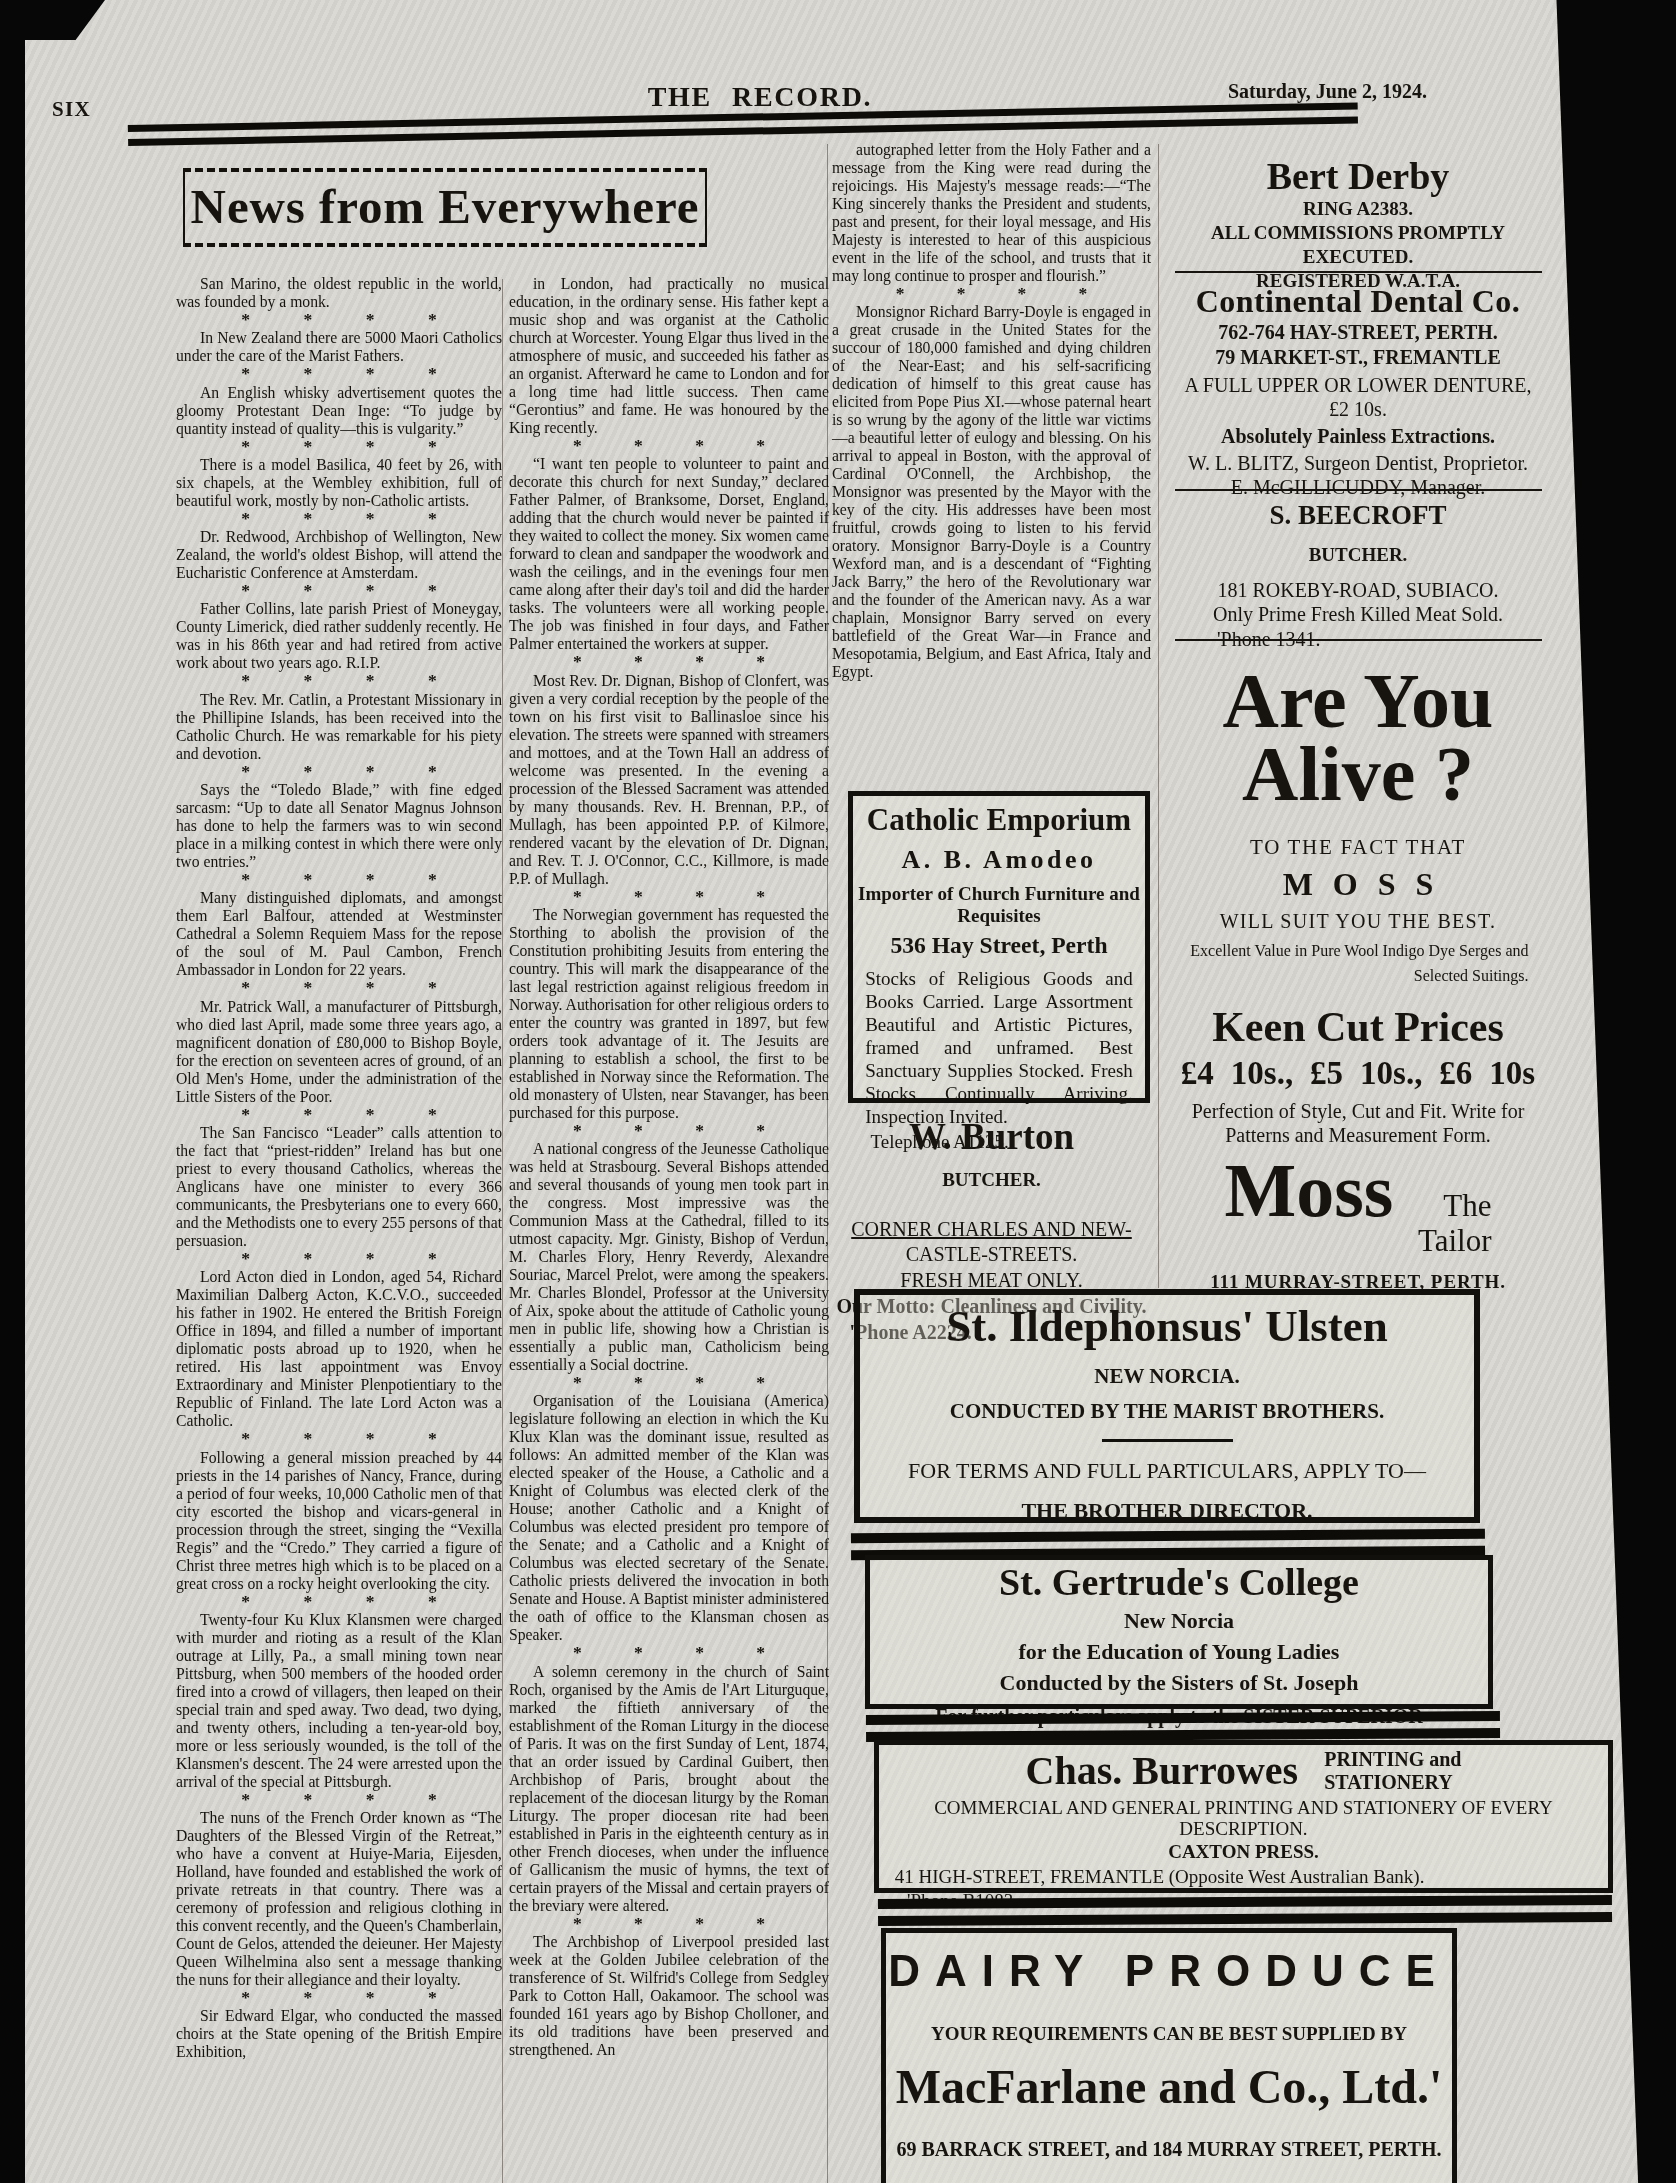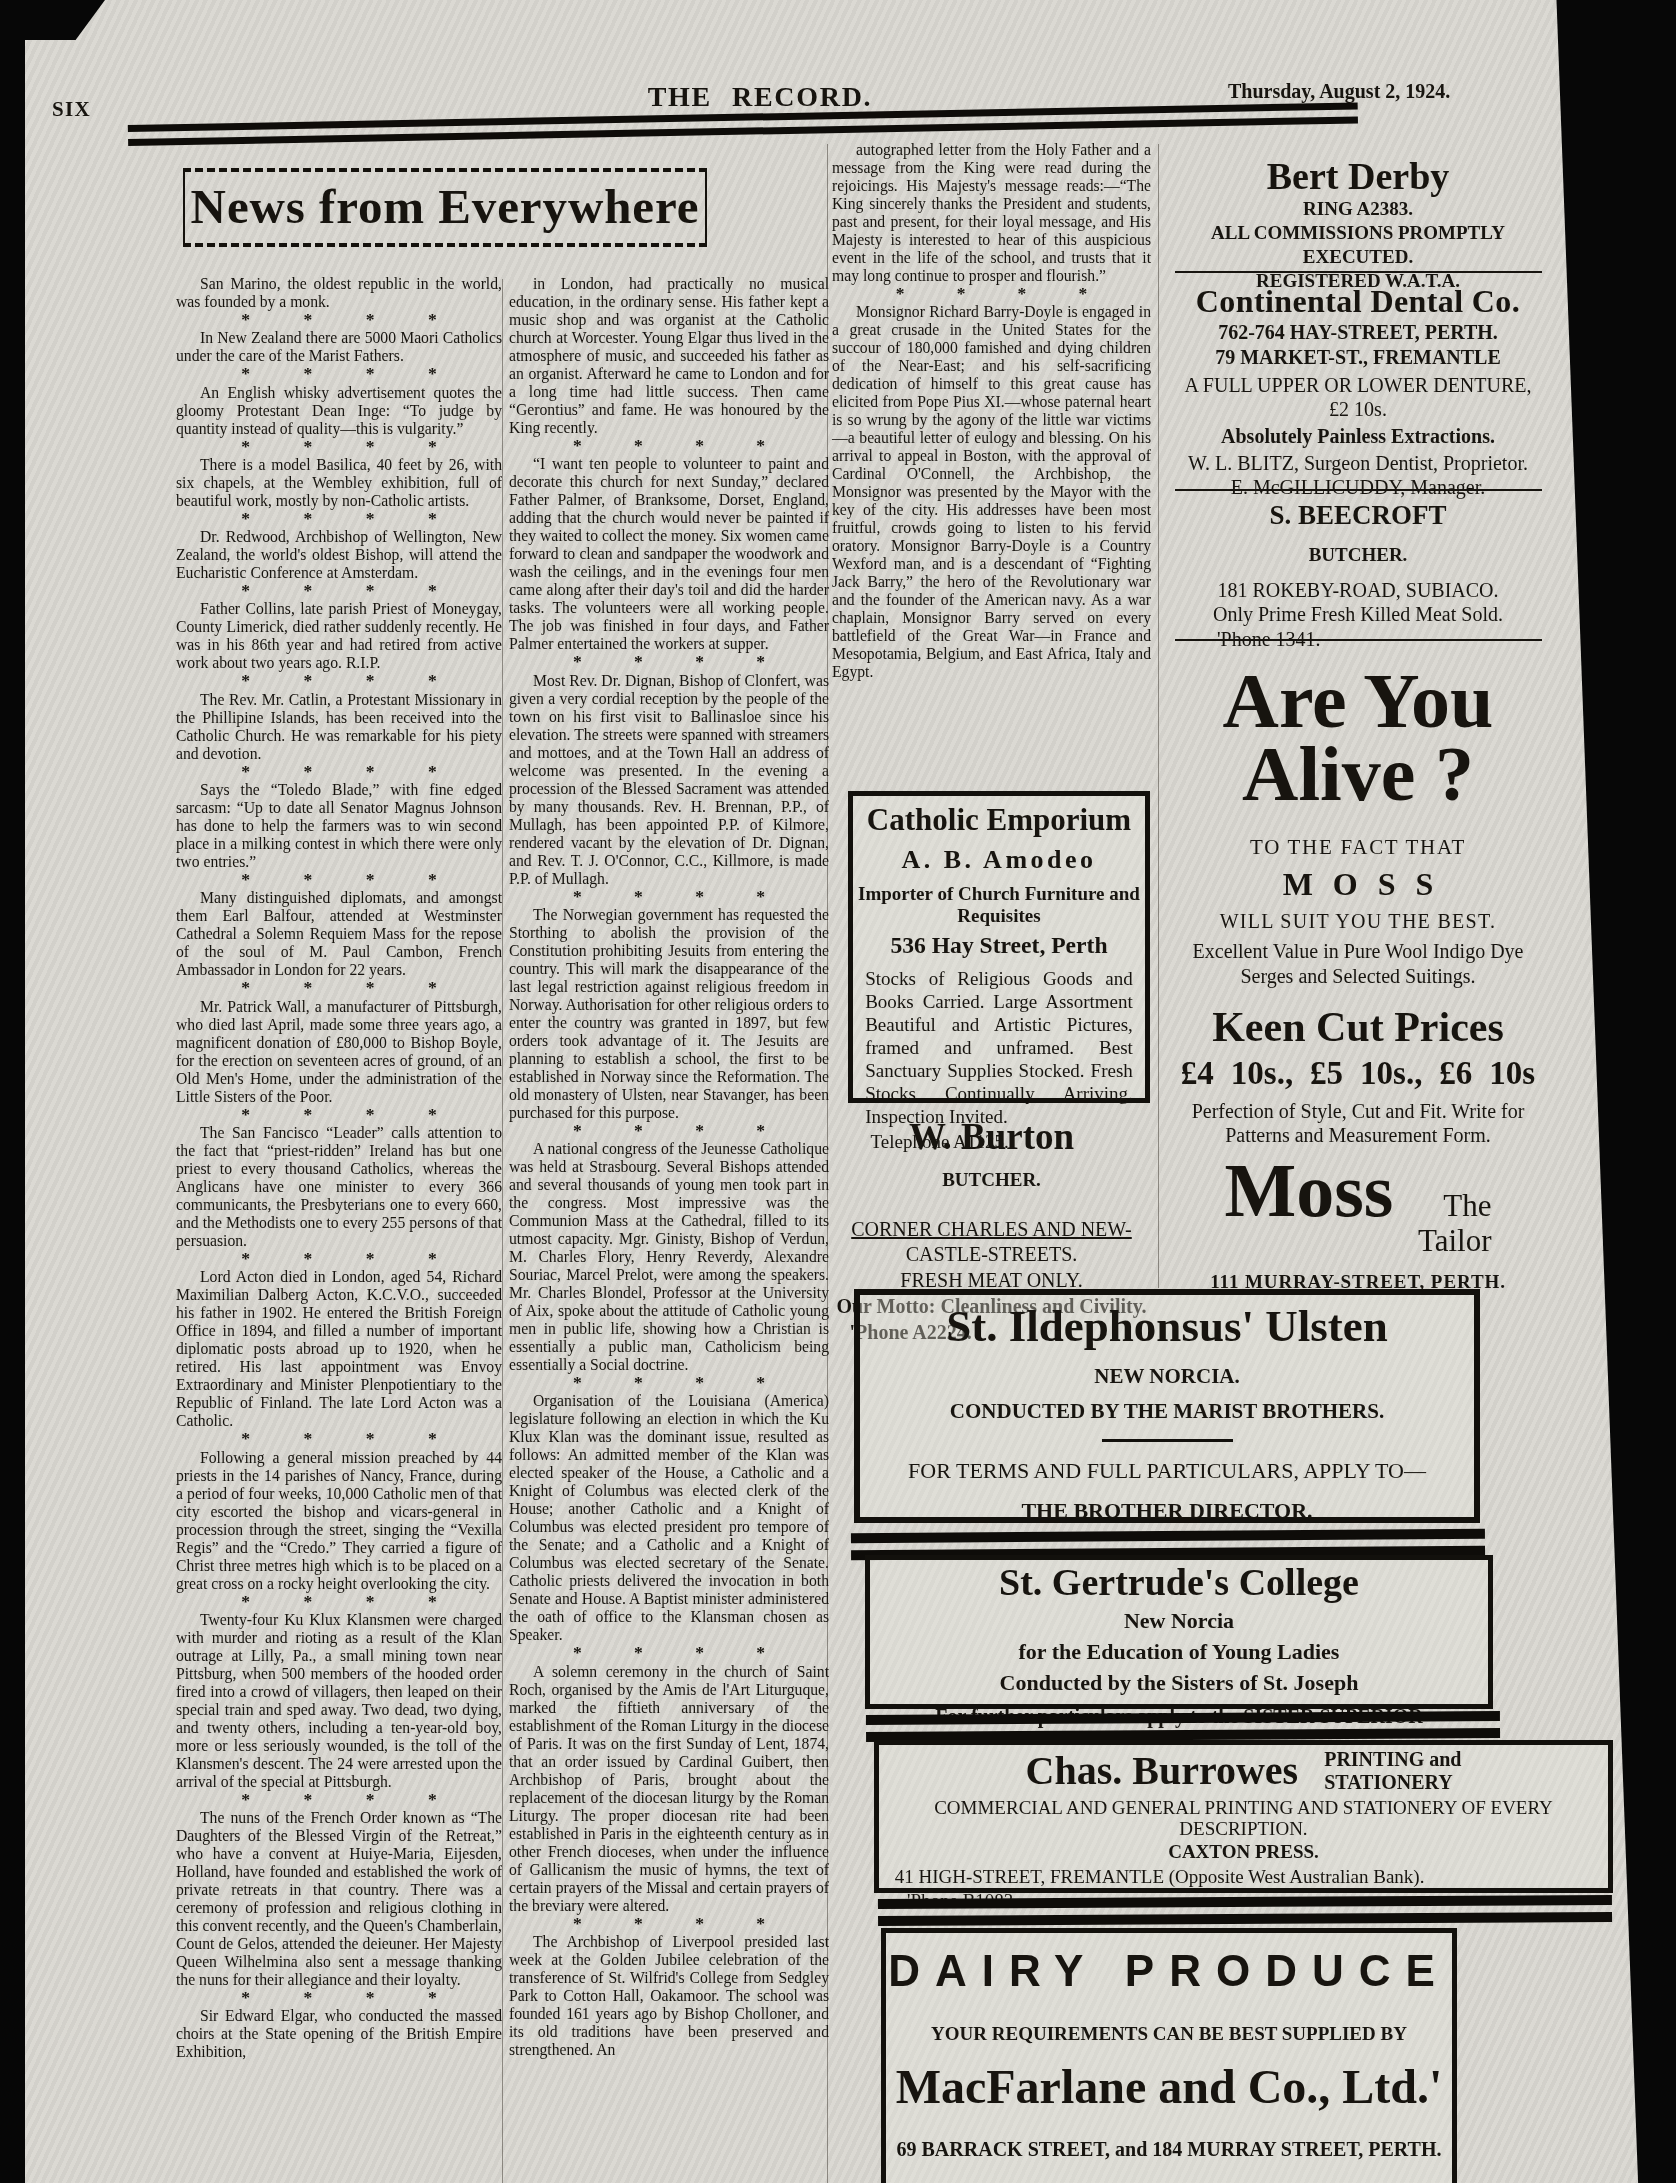--- a/index.html
+++ b/index.html
@@ -38,21 +38,21 @@
   .bert-name{font-size:38px;font-weight:bold;line-height:42px;margin:0;}
   .ad-line{font-size:19px;line-height:24px;font-weight:bold;margin:0;}
   .cont-name{font-size:32px;font-weight:bold;line-height:38px;margin:0;letter-spacing:0.4px;}
   .cont-addr{font-size:20px;line-height:25px;font-weight:bold;margin:0;}
   .cont-body{font-size:20px;line-height:24.5px;margin:0;}
   .beec-name{font-size:27px;font-weight:bold;line-height:31px;margin:0;font-family:Liberation Serif, serif;}
   .moss-h{font-size:78px;line-height:73px;font-weight:bold;margin:0;}
   .moss-sub{font-size:21px;letter-spacing:1.7px;margin:25px 0 0 0;}
   .moss-brand{font-size:32px;font-weight:bold;letter-spacing:20px;text-indent:20px;margin:6.1px 0 0 0;}
   .moss-sub2{font-size:20px;letter-spacing:1.3px;margin:7px 0 0 0;}
-  .moss-value{font-size:20px;line-height:24.5px;margin:6.1px auto 0;width:341px;}
+  .moss-value{font-size:16px;line-height:24.5px;margin:6.1px auto 0;width:341px;text-align:right;}
   .moss-keen{font-size:42px;font-weight:bold;margin:15px 0 0 0;}
   .moss-prices{font-size:33px;font-weight:bold;word-spacing:8.7px;margin:3.5px 0 0 0;}
   .moss-perf{font-size:20px;line-height:24px;margin:7px auto 0;width:358px;}
   .moss-row{display:flex;justify-content:center;align-items:baseline;gap:24.5px;margin:8.7px 0 0 0;}
   .moss-big{font-size:76px;font-weight:bold;line-height:70px;}
   .moss-tailor{font-size:31px;line-height:35px;text-align:right;}
   .moss-addr{font-size:19px;font-weight:bold;letter-spacing:0.9px;margin:12.2px 0 0 0;}
   .box{position:absolute;box-sizing:border-box;background:rgba(233,231,224,.35);}
   .emporium{left:848px;top:791px;width:302px;height:312px;border:5.7px solid #12100c;text-align:center;}
   .emp-title{font-size:31px;font-weight:bold;line-height:36px;margin:6.1px 0 0 0;}
@@ -93,21 +93,21 @@
 </style>
 </head>
 <body>
 
 <div class="paper"></div>
 <div class="corner-smudge"></div>
 <div class="right-wedge"></div>
 
 <div class="page-label">SIX</div>
 <div class="masthead">THE RECORD.</div>
-<div class="issue-date">Thursday, August 2, 1924.</div>
+<div class="issue-date">Saturday, June 2, 1924.</div>
 <div class="header-rule">
     <i></i>
     <i></i>
   </div>
 
 <div class="news-box">
   <h1>News from Everywhere</h1>
 </div>
 
 <div class="vrule" style="left:502px;top:279px;height:2096px;"></div>

